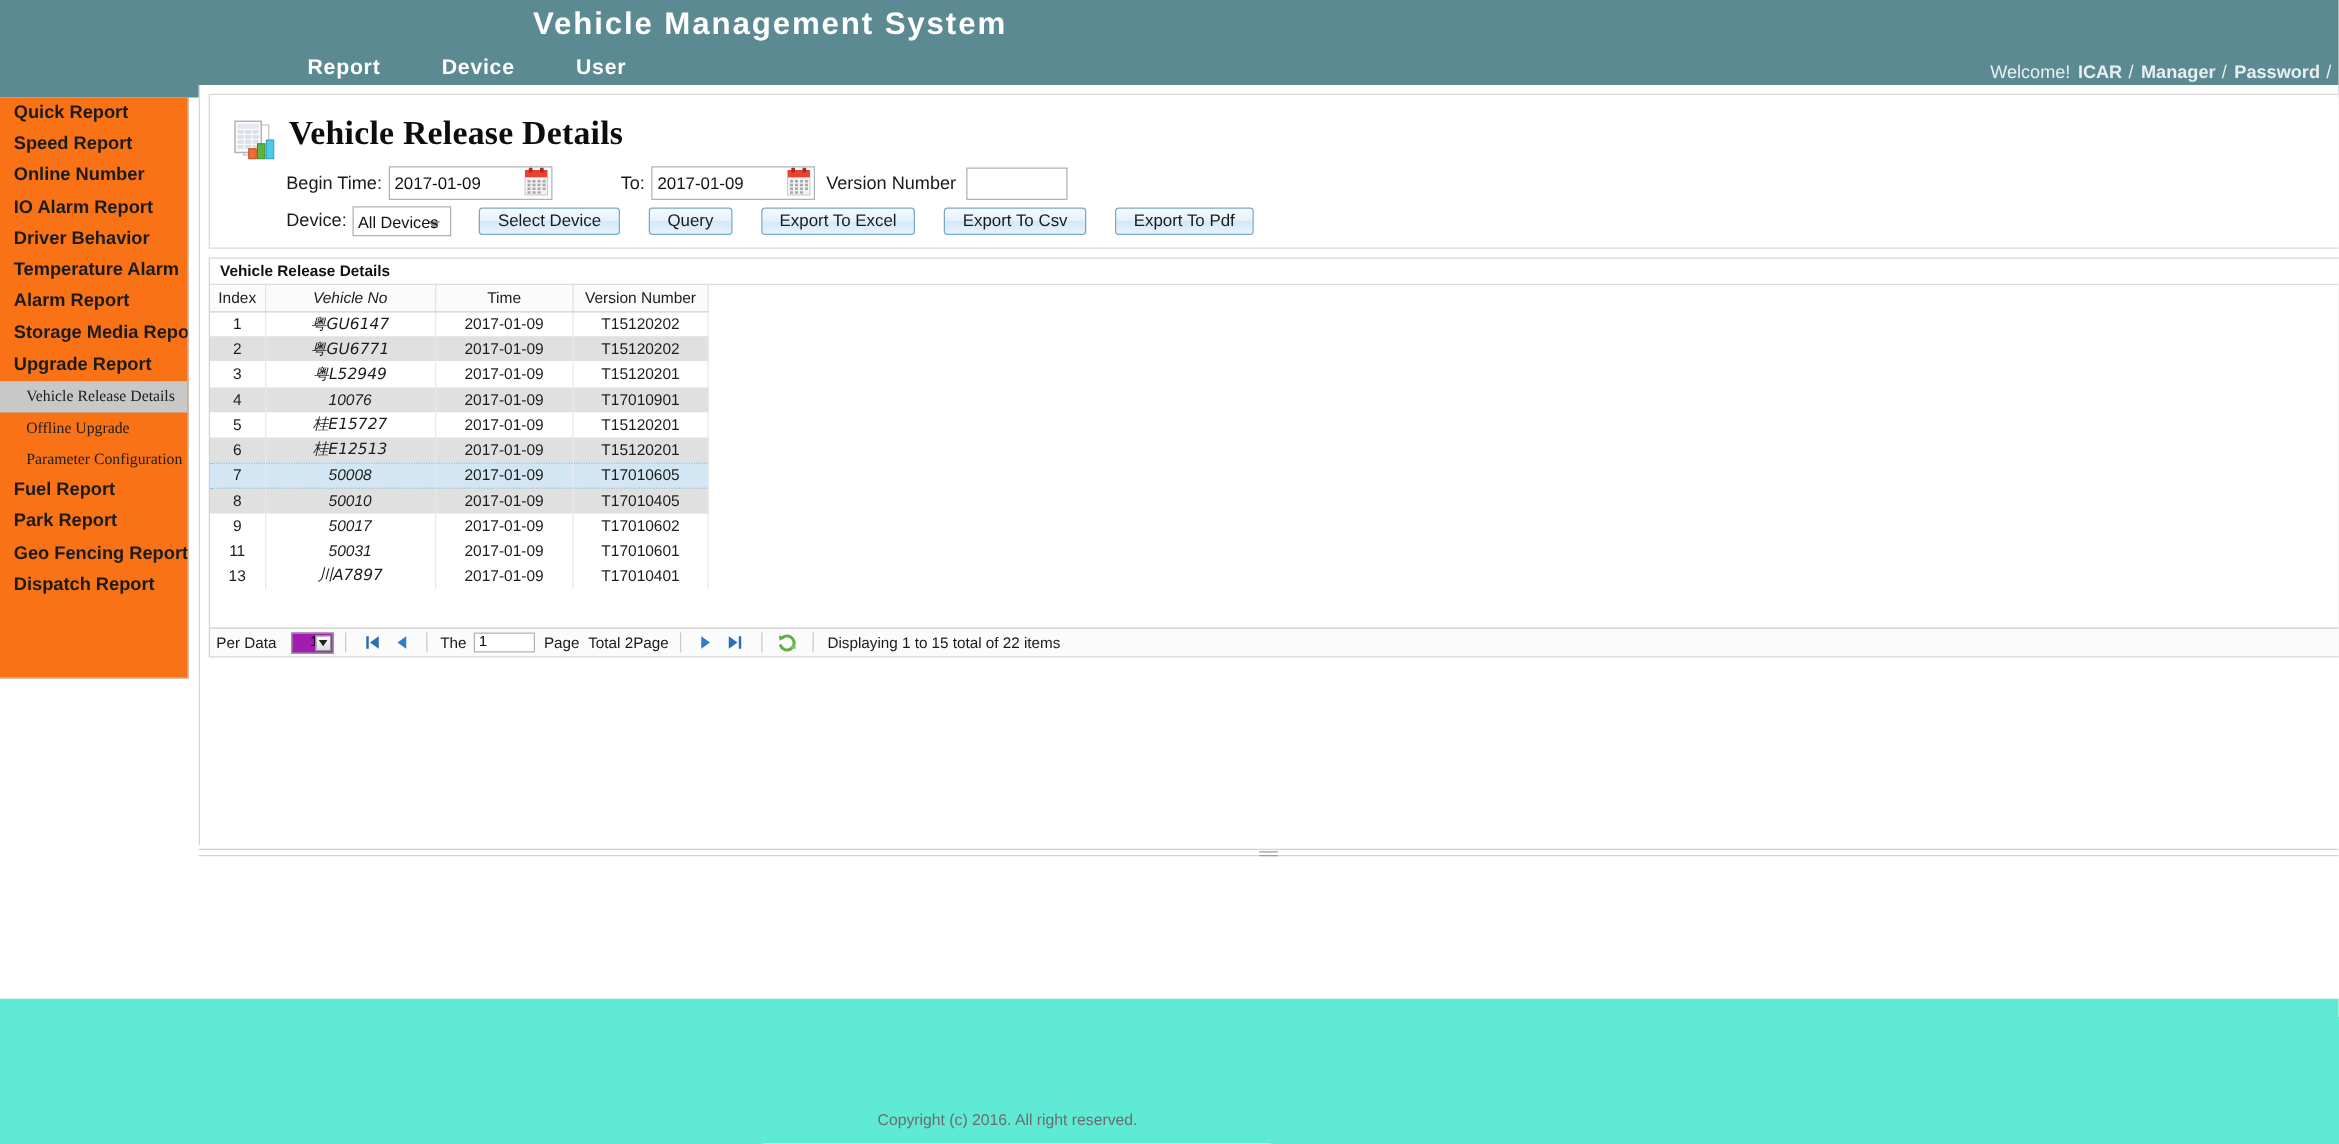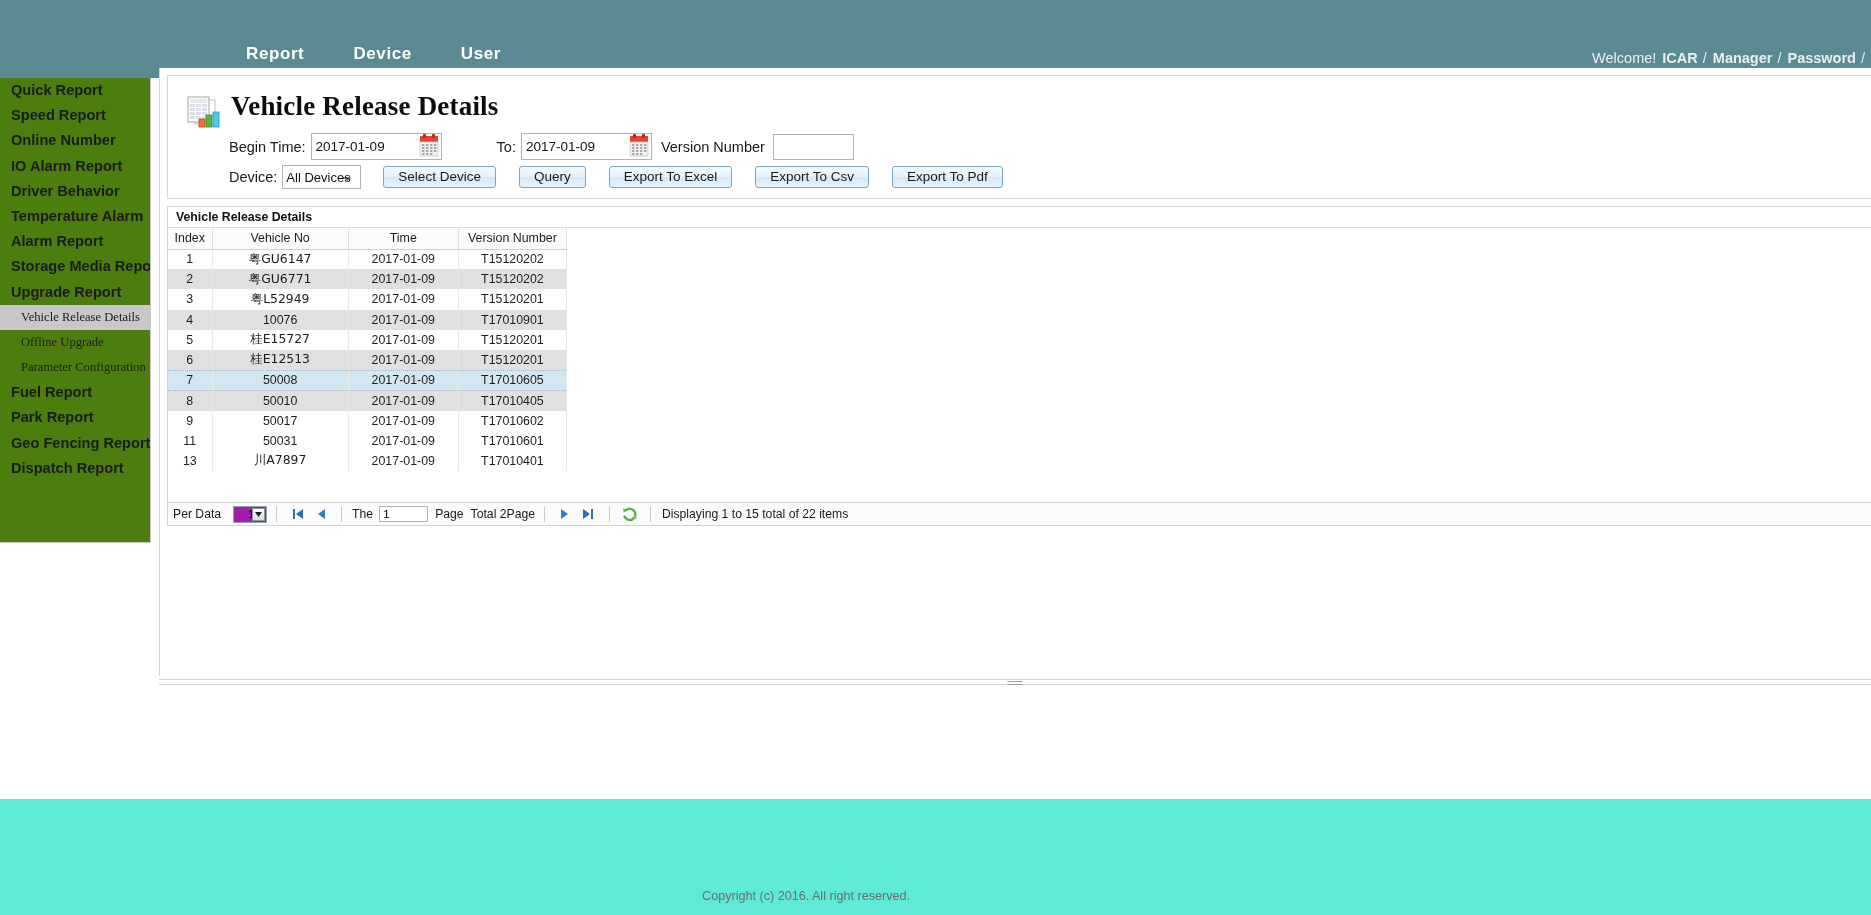--- a/index.html
+++ b/index.html
@@ -48,21 +48,21 @@
     font-size: 14.5px;
     white-space: nowrap;
   }
   .user-area .ua { margin-right: 5px; cursor: pointer; font-weight: bold; }
   .user-area .ua-static { margin-right: 6px; }
 
   
   .sidebar {
     position: absolute; left: 0; top: 78px;
     width: 151px; height: 465px;
-    background: #4d7c0f;
+    background: #f97316;
     border-right: 1px solid #c9c9c9;
     border-bottom: 1px solid #c9c9c9;
     overflow: hidden;
   }
   .side-main {
     position: relative;
     height: 25.2px;
     line-height: 25.2px;
     padding-left: 11px;
     font-size: 14.6px;
@@ -230,21 +230,21 @@
     white-space: nowrap;
   }
   table.grid tr.odd td { background: #ffffff; }
   table.grid tr.even td { background: #e0e0e0; }
   table.grid tr.sel td {
     background: #d2e7f3;
     border-bottom: 1px dotted #8fbdd8;
     border-top: 1px dotted #8fbdd8;
   }
   .col-index { width: 44px; }
-  .col-vehicle { width: 136px; }
+  .col-vehicle { width: 136px; font-style: italic; }
   .col-time { width: 110px; }
   .col-version { width: 108px; }
   .cjk { font-family: "DejaVu Sans", sans-serif; }
 
   
   .pager {
     position: absolute; left: 0; bottom: 0;
     width: 1703px; height: 23px;
     border-top: 1px solid #cfcfcf;
     background: #fbfbfb;
@@ -332,20 +332,21 @@
     color: #6d6d6d;
     font-size: 12.6px;
   }
 </style>
 </head>
 <body>
 
 <div class="page">
 
   <div class="header">
+    <div class="header-title">Vehicle Management System</div>
 
     <div class="nav">
       <a class="nav-item">Report</a>
       <a class="nav-item">Device</a>
       <a class="nav-item">User</a>
     </div>
 
     <div class="user-area">
       <span class="ua-static">Welcome!</span>
       <span class="ua">ICAR</span>

